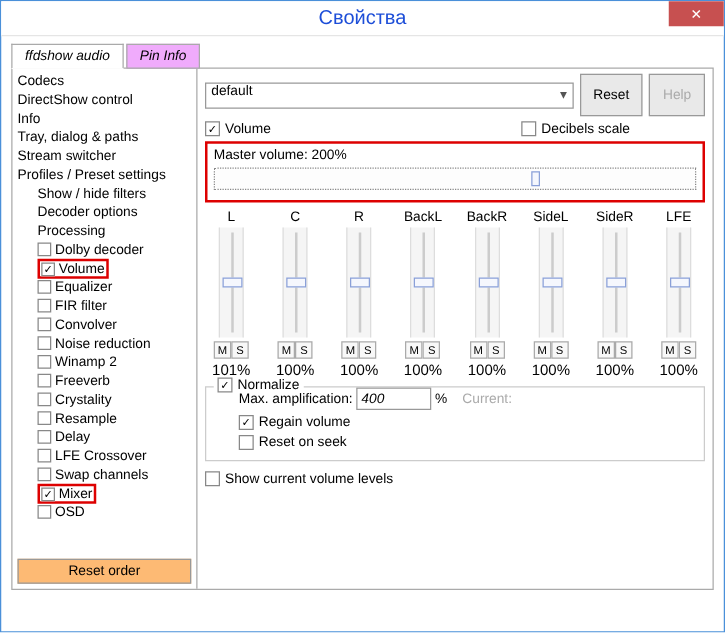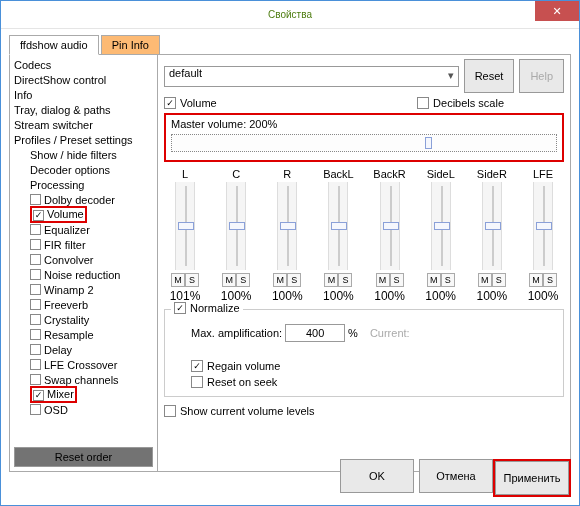--- a/index.html
+++ b/index.html
@@ -1,33 +1,33 @@
 <!DOCTYPE html>
 <html><head>
 <meta charset="utf-8">
 <style>
 * { box-sizing: border-box; font-family: "Segoe UI", Tahoma, sans-serif; font-size: 11px; }
 body { margin: 0; background: #fff; }
 .window { width: 580px; height: 506px; border: 1px solid #4a90d9; background: #fff; position: relative; }
 .titlebar { height: 28px; background: #fff; display: flex; align-items: center; justify-content: center; position: relative; border-bottom: 1px solid #e5e5e5; }
-.titlebar-title { color: #4d7c0f; font-size: 10px; }
+.titlebar-title { color: #1d4ed8; font-size: 16px; }
 .close-btn { position: absolute; right: 0; top: 0; width: 44px; height: 20px; background: #c75050; color: #fff; display: flex; align-items: center; justify-content: center; font-size: 12px; }
 .content { padding: 6px 8px 0 8px; }
-.tabs { display: flex; margin-bottom: -1px; }
+.tabs { display: flex; margin-bottom: -1px; font-style: italic; }
 .tab { padding: 3px 10px; border: 1px solid #aaa; background: #fff; margin-right: 2px; border-bottom: 1px solid #fff; position: relative; z-index: 2; }
-.tab.inactive { border-bottom: 1px solid #aaa; background: #fdba74; z-index: 1; }
+.tab.inactive { border-bottom: 1px solid #aaa; background: #f0abfc; z-index: 1; }
 .panel { border: 1px solid #aaa; height: 418px; display: flex; }
 .leftcol { width: 148px; border-right: 1px solid #aaa; padding: 2px; display: flex; flex-direction: column; }
 .tree { flex: 1; overflow: hidden; }
 .tree-item { padding: 1px 2px; white-space: nowrap; display: flex; align-items: center; height: 15px; }
 .tree-item.indent1 { padding-left: 18px; }
 .tree-item .cb { width: 11px; height: 11px; border: 1px solid #888; margin-right: 3px; background: #fff; display: inline-flex; align-items: center; justify-content: center; font-size: 9px; line-height: 1; }
 .tree-item .cb.checked::after { content: "✓"; color: #000; }
 .hilite { border: 2px solid #d00; padding: 0 1px; }
-.reset-order { margin: 3px 2px 2px 2px; height: 20px; border: 1px solid #999; background: #737373; }
+.reset-order { margin: 3px 2px 2px 2px; height: 20px; border: 1px solid #999; background: #fdba74; }
 .rightcol { flex: 1; padding: 4px 6px; position: relative; }
 .row { display: flex; align-items: center; margin-bottom: 4px; }
 .preset-select { flex: 1; height: 21px; border: 1px solid #999; background: #fff; padding: 0 4px; position: relative; }
 .preset-select::after { content: "▾"; position: absolute; right: 4px; top: 2px; color: #555; }
 .btn { height: 21px; border: 1px solid #999; background: #e9e9e9; padding: 16px 10px; margin-left: 5px; display: inline-flex; align-items: center; }
 .btn.disabled { color: #aaa; }
 .checkbox { width: 12px; height: 12px; border: 1px solid #888; margin-right: 4px; display: inline-flex; align-items: center; justify-content: center; font-size: 9px; background: #fff; }
 .checkbox.checked::after { content: "✓"; color: #000; }
 .master-box { border: 2px solid #d00; padding: 3px 5px 8px 5px; margin: 2px 0 6px 0; }
 .master-slider { border: 1px dotted #888; height: 18px; margin-top: 4px; position: relative; background: #fdfdfd; }
@@ -36,21 +36,21 @@
 .ch { width: 42px; text-align: center; }
 .ch-label { margin-bottom: 2px; }
 .ch-slider { height: 88px; width: 20px; margin: 0 auto; position: relative; background: #f5f5f5; border-left: 1px solid #ddd; border-right: 1px solid #ddd; }
 .ch-slider::before { content: ""; position: absolute; left: 9px; top: 4px; bottom: 4px; width: 2px; background: #ccc; }
 .ch-thumb { position: absolute; left: 2px; width: 16px; height: 8px; background: #f5f7fd; border: 1px solid #8aa0d8; top: 40px; }
 .ms-row { display: flex; justify-content: center; gap: 0; margin-top: 3px; }
 .ms { width: 14px; height: 14px; border: 1px solid #aaa; font-size: 9px; line-height: 12px; text-align: center; background: #f8f8f8; }
 .ch-val { margin-top: 2px; font-size: 12px; }
 .group { border: 1px solid #ccc; padding: 0 8px 8px 8px; margin-top: 6px; position: relative; }
 .group-legend { position: absolute; top: -8px; left: 6px; background: #fff; padding: 0 3px; display: flex; align-items: center; }
-.field-input { width: 60px; height: 18px; border: 1px solid #999; text-align: center; padding: 0 3px; margin: 14px 3px; }
+.field-input { width: 60px; height: 18px; border: 1px solid #999; text-align: left; padding: 0 3px; margin: 0 3px; font-style: italic; }
 .dim { color: #aaa; }
 .bottom-btns { position: absolute; bottom: 8px; right: 10px; display: flex; }
 .bottom-btns .btn { width: 74px; justify-content: center; }
 .apply-hilite { border: 2px solid #d00; margin-right: -2px; }
 </style>
 </head>
 <body>
 
 <div class="window">
   <div class="titlebar">
@@ -286,20 +286,13 @@
             <span>Reset on seek</span>
           </div>
         </div>
         <div class="row" style="margin-top:8px">
           <span class="checkbox"></span>
           <span>Show current volume levels</span>
         </div>
       </div>
     </div>
   </div>
-  <div class="bottom-btns">
-    <button class="btn">OK</button>
-    <button class="btn">Отмена</button>
-    <span class="apply-hilite">
-      <button class="btn" style="margin-left:0">Применить</button>
-    </span>
-  </div>
 </div>
 
 </body></html>

